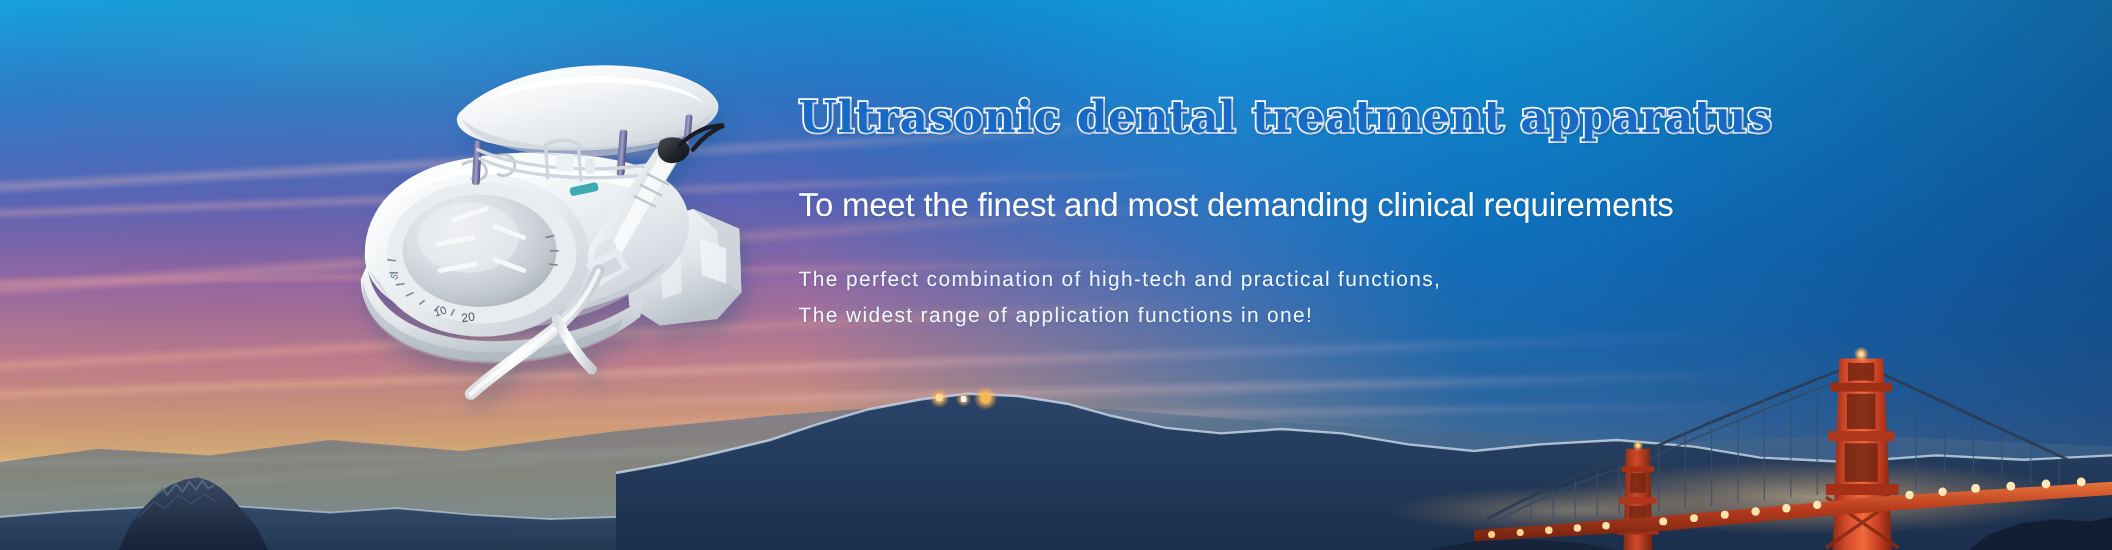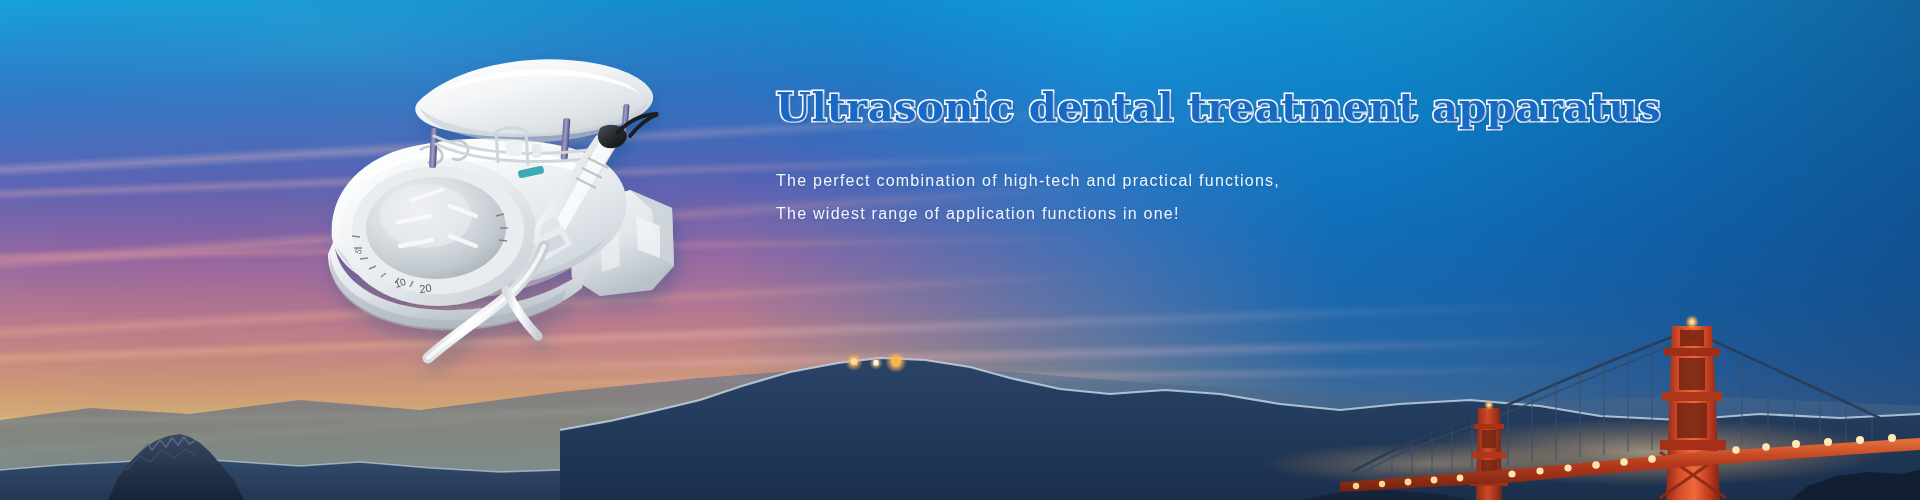--- a/index.html
+++ b/index.html
@@ -114,21 +114,21 @@
     position: absolute;
     left: 300px;
     top: 40px;
     width: 420px;
     height: 340px;
   }
 
   
   #copy {
     position: absolute;
-    left: 776px;
+    left: 726px;
     top: 84px;
     width: 1000px;
   }
   #headline {
     margin: 0;
     font-family: "DejaVu Serif", serif;
     font-weight: bold;
     font-size: 40px;
     line-height: 46px;
     letter-spacing: 0.5px;
@@ -149,21 +149,21 @@
     letter-spacing: -0.2px;
     white-space: nowrap;
     text-shadow: 0 1px 2px rgba(10,60,120,0.28);
   }
   #body-copy {
     margin: 34px 0 0 0;
     padding: 0;
     list-style: none;
   }
   #body-copy li {
-    font-size: 16px;
+    font-size: 19px;
     line-height: 33px;
     font-weight: 400;
     color: #f2f8fd;
     letter-spacing: 1.25px;
     white-space: nowrap;
     text-shadow: 0 1px 2px rgba(10,60,120,0.25);
   }
 </style>
 </head>
 <body>
@@ -545,19 +545,20 @@
         <path d="M244,206 C236,226 222,246 198,264 C172,284 148,300 128,318" fill="none" stroke="url(#dTube)" stroke-width="11" stroke-linecap="round"></path>
         <path d="M244,206 C236,226 222,246 198,264 C172,284 148,300 128,318" fill="none" stroke="#ffffff" stroke-width="4" stroke-linecap="round" opacity="0.75"></path>
         <path d="M206,250 C214,266 224,282 238,296" fill="none" stroke="url(#dTube)" stroke-width="9" stroke-linecap="round"></path>
       </g>
 
     </g>
   </svg>
 
   <div id="copy">
     <h1 id="headline">Ultrasonic dental treatment apparatus</h1>
+    <p id="subhead">To meet the finest and most demanding clinical requirements</p>
     <ul id="body-copy">
       <li>The perfect combination of high-tech and practical functions,</li>
       <li>The widest range of application functions in one!</li>
     </ul>
   </div>
 
 </div>
 
 </body></html>

